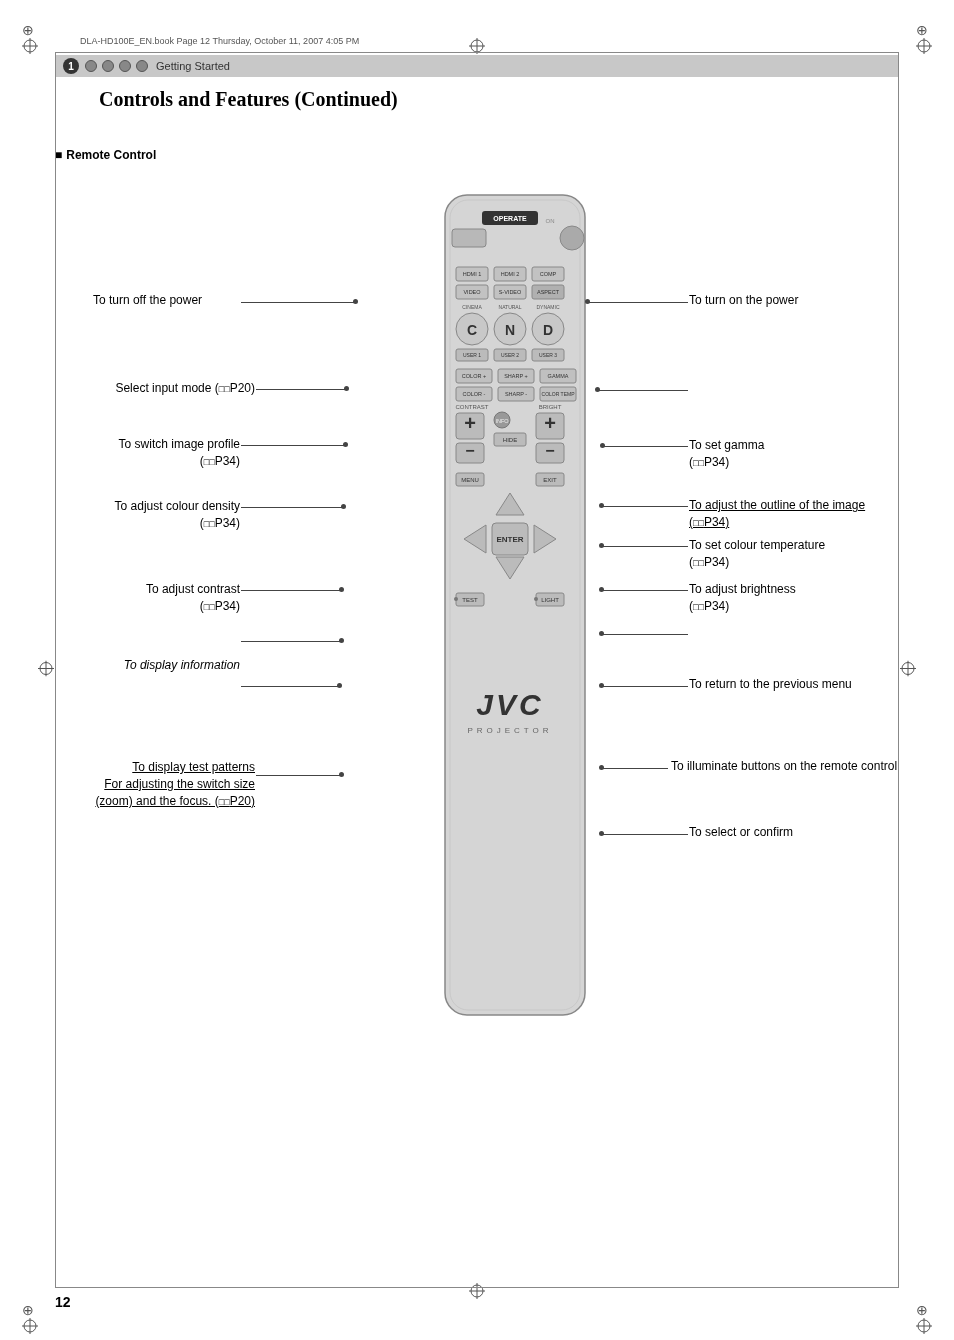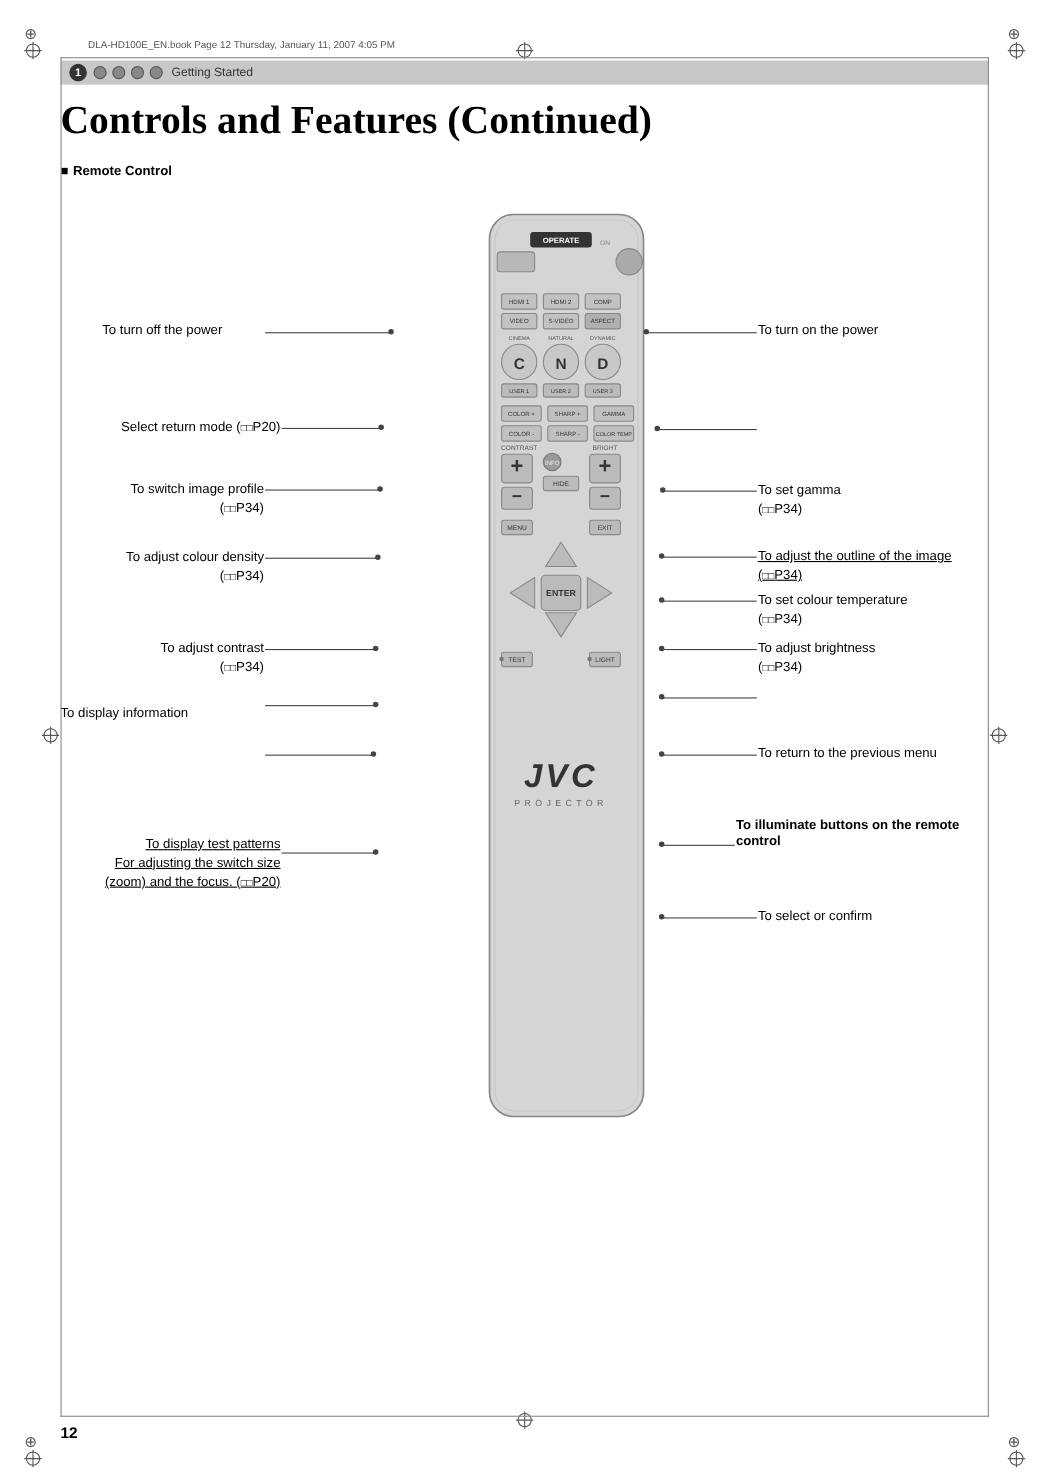--- a/index.html
+++ b/index.html
@@ -53,23 +53,24 @@
     .header-text {
       font-size: 11px;
       color: #333;
     }
 
     
     .page-title {
       position: absolute;
       top: 88px;
       left: 55px;
-      font-size: 36px;
+      font-size: 20px;
       font-weight: bold;
       font-family: 'Times New Roman', serif;
+      padding-left: 44px;
     }
 
     
     .section-label {
       position: absolute;
       top: 148px;
       left: 55px;
       font-size: 12px;
       font-weight: bold;
     }
@@ -147,21 +148,21 @@
     </svg>
 </div>
 <div class="crosshair" style="position:absolute;bottom:22px;right:22px;">
   <svg width="16" height="16" viewBox="0 0 16 16">
       <circle cx="8" cy="8" r="6" fill="none" stroke="#555" stroke-width="1"></circle>
       <line x1="8" y1="0" x2="8" y2="16" stroke="#555" stroke-width="1"></line>
       <line x1="0" y1="8" x2="16" y2="8" stroke="#555" stroke-width="1"></line>
     </svg>
 </div>
 
-<div class="file-info">DLA-HD100E_EN.book  Page 12  Thursday, January 11, 2007  4:05 PM</div>
+<div class="file-info">DLA-HD100E_EN.book  Page 12  Thursday, October 11, 2007  4:05 PM</div>
 
 <div class="header-bar">
   <div class="header-step">1</div>
   <div class="header-dots">
     <div class="header-dot"></div>
     <div class="header-dot"></div>
     <div class="header-dot"></div>
     <div class="header-dot"></div>
   </div>
   <span class="header-text">Getting Started</span>
@@ -283,21 +284,21 @@
     </svg>
   </div>
 
   <div style="position:absolute;left:0;top:108px;width:185px;text-align:center;">
     <span>To turn off the power</span>
   </div>
   <div class="hline" style="left:186px;top:117px;width:115px;"></div>
   <div class="dot-circle" style="left:298px;top:114px;"></div>
 
   <div style="position:absolute;left:0;top:196px;width:200px;text-align:right;">
-    <span>Select return mode (</span><span style="font-size:9px;">□□</span><span>P20)</span>
+    <span>Select input mode (</span><span style="font-size:9px;">□□</span><span>P20)</span>
   </div>
   <div class="hline" style="left:201px;top:204px;width:90px;"></div>
   <div class="dot-circle" style="left:289px;top:201px;"></div>
 
   <div style="position:absolute;left:0;top:251px;width:185px;text-align:right;line-height:1.4;">
     <div>To switch image profile</div>
     <div>(<span style="font-size:9px;">□□</span>P34)</div>
   </div>
   <div class="hline" style="left:186px;top:260px;width:105px;"></div>
   <div class="dot-circle" style="left:288px;top:257px;"></div>
@@ -309,21 +310,21 @@
   <div class="hline" style="left:186px;top:322px;width:102px;"></div>
   <div class="dot-circle" style="left:286px;top:319px;"></div>
 
   <div style="position:absolute;left:0;top:396px;width:185px;text-align:right;line-height:1.4;">
     <div>To adjust contrast</div>
     <div>(<span style="font-size:9px;">□□</span>P34)</div>
   </div>
   <div class="hline" style="left:186px;top:405px;width:100px;"></div>
   <div class="dot-circle" style="left:284px;top:402px;"></div>
 
-  <div style="position:absolute;left:0;top:456px;width:185px;">
+  <div style="position:absolute;left:0;top:473px;width:185px;text-align:right;font-style:italic;">
     <span>To display information</span>
   </div>
   <div class="hline" style="left:186px;top:456px;width:100px;"></div>
   <div class="dot-circle" style="left:284px;top:453px;"></div>
 
   <div class="hline" style="left:186px;top:501px;width:98px;"></div>
   <div class="dot-circle" style="left:282px;top:498px;"></div>
 
   <div style="position:absolute;left:0;top:574px;width:200px;text-align:right;line-height:1.4;text-decoration:underline;">
     <div>To display test patterns</div>
@@ -372,21 +373,21 @@
 
   <div class="hline" style="right:211px;top:449px;width:86px;"></div>
   <div class="dot-circle" style="right:295px;top:446px;"></div>
 
   <div style="position:absolute;right:0;top:492px;width:210px;text-align:left;">
     <span>To return to the previous menu</span>
   </div>
   <div class="hline" style="right:211px;top:501px;width:86px;"></div>
   <div class="dot-circle" style="right:295px;top:498px;"></div>
 
-  <div style="position:absolute;right:0;top:558px;width:230px;text-align:left;font-weight:bold;">
+  <div style="position:absolute;right:0;top:574px;width:230px;text-align:center;">
     <span>To illuminate buttons on the remote control</span>
   </div>
   <div class="hline" style="right:231px;top:583px;width:66px;"></div>
   <div class="dot-circle" style="right:295px;top:580px;"></div>
 
   <div style="position:absolute;right:0;top:640px;width:210px;text-align:left;">
     <span>To select or confirm</span>
   </div>
   <div class="hline" style="right:211px;top:649px;width:86px;"></div>
   <div class="dot-circle" style="right:295px;top:646px;"></div>

